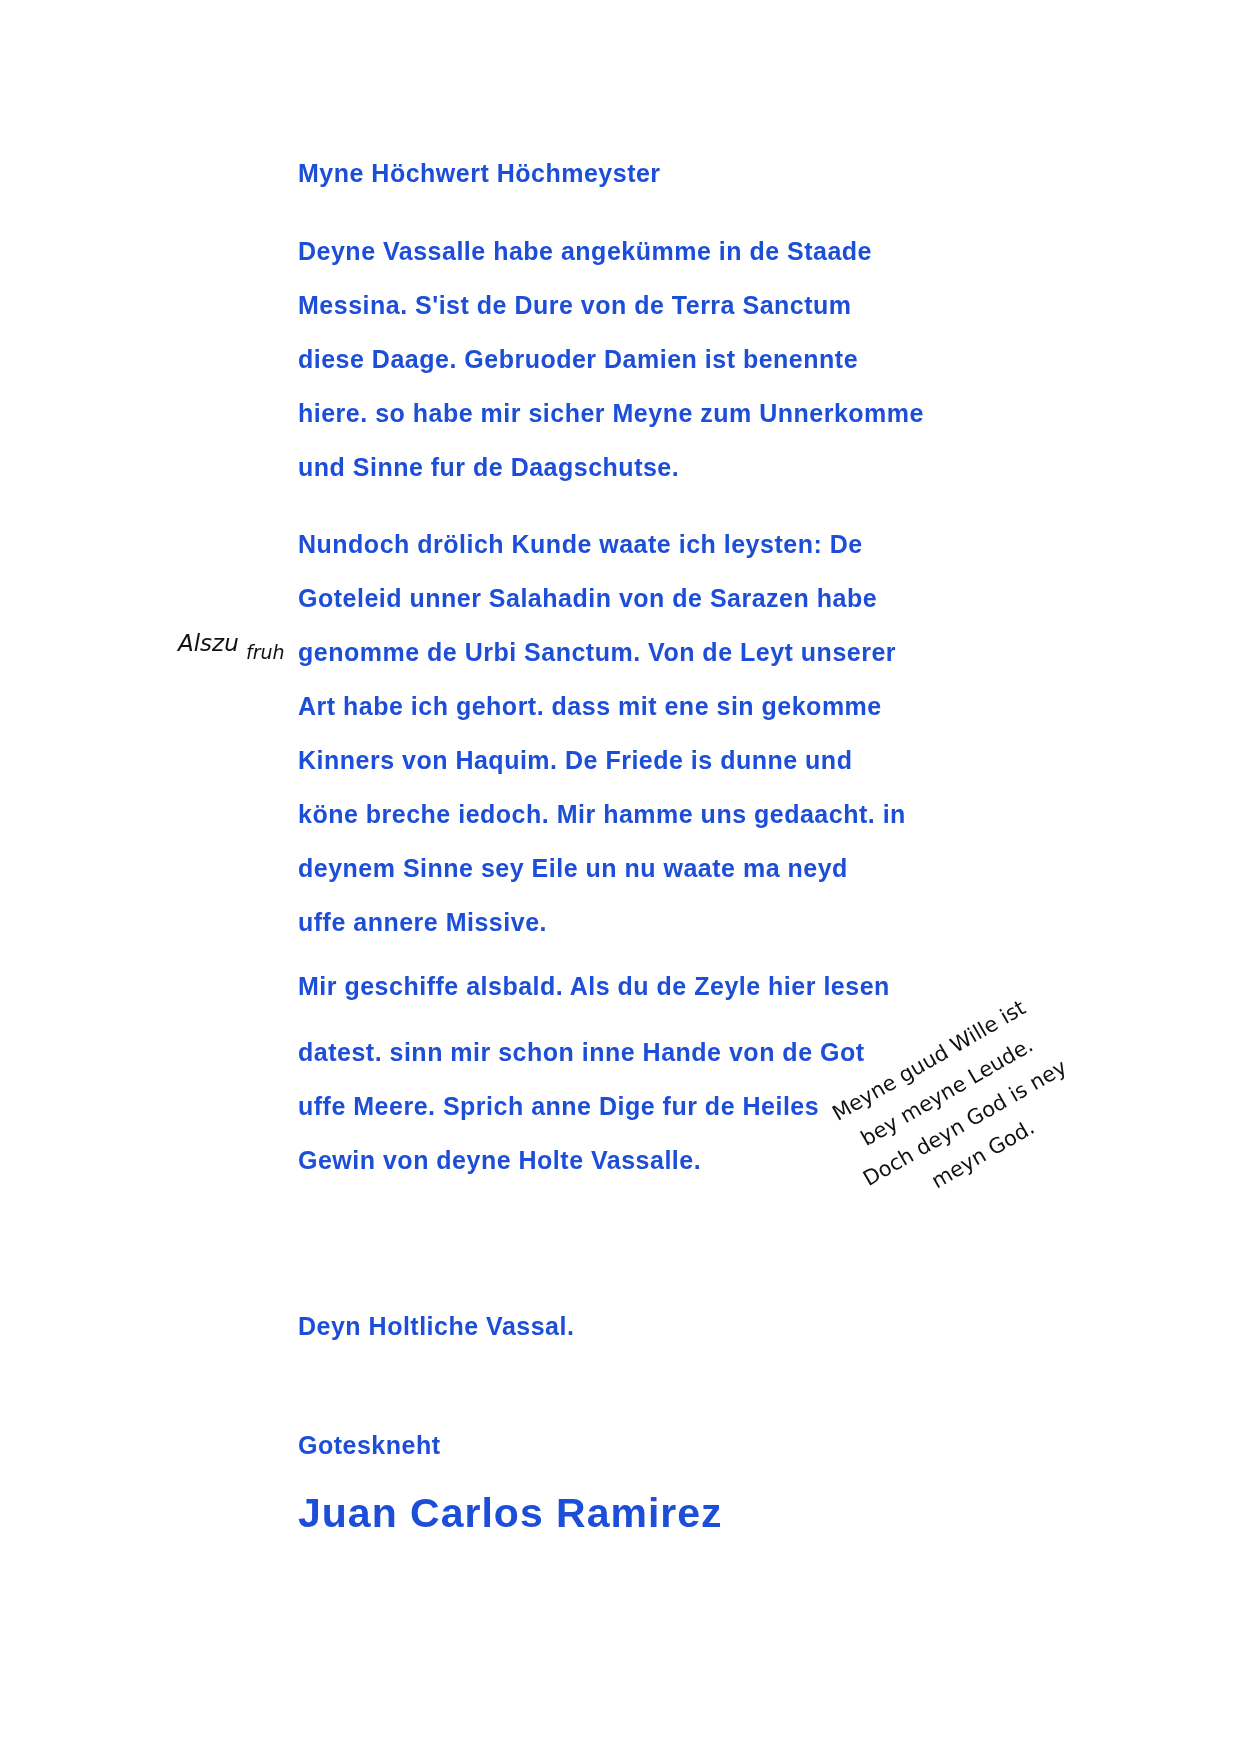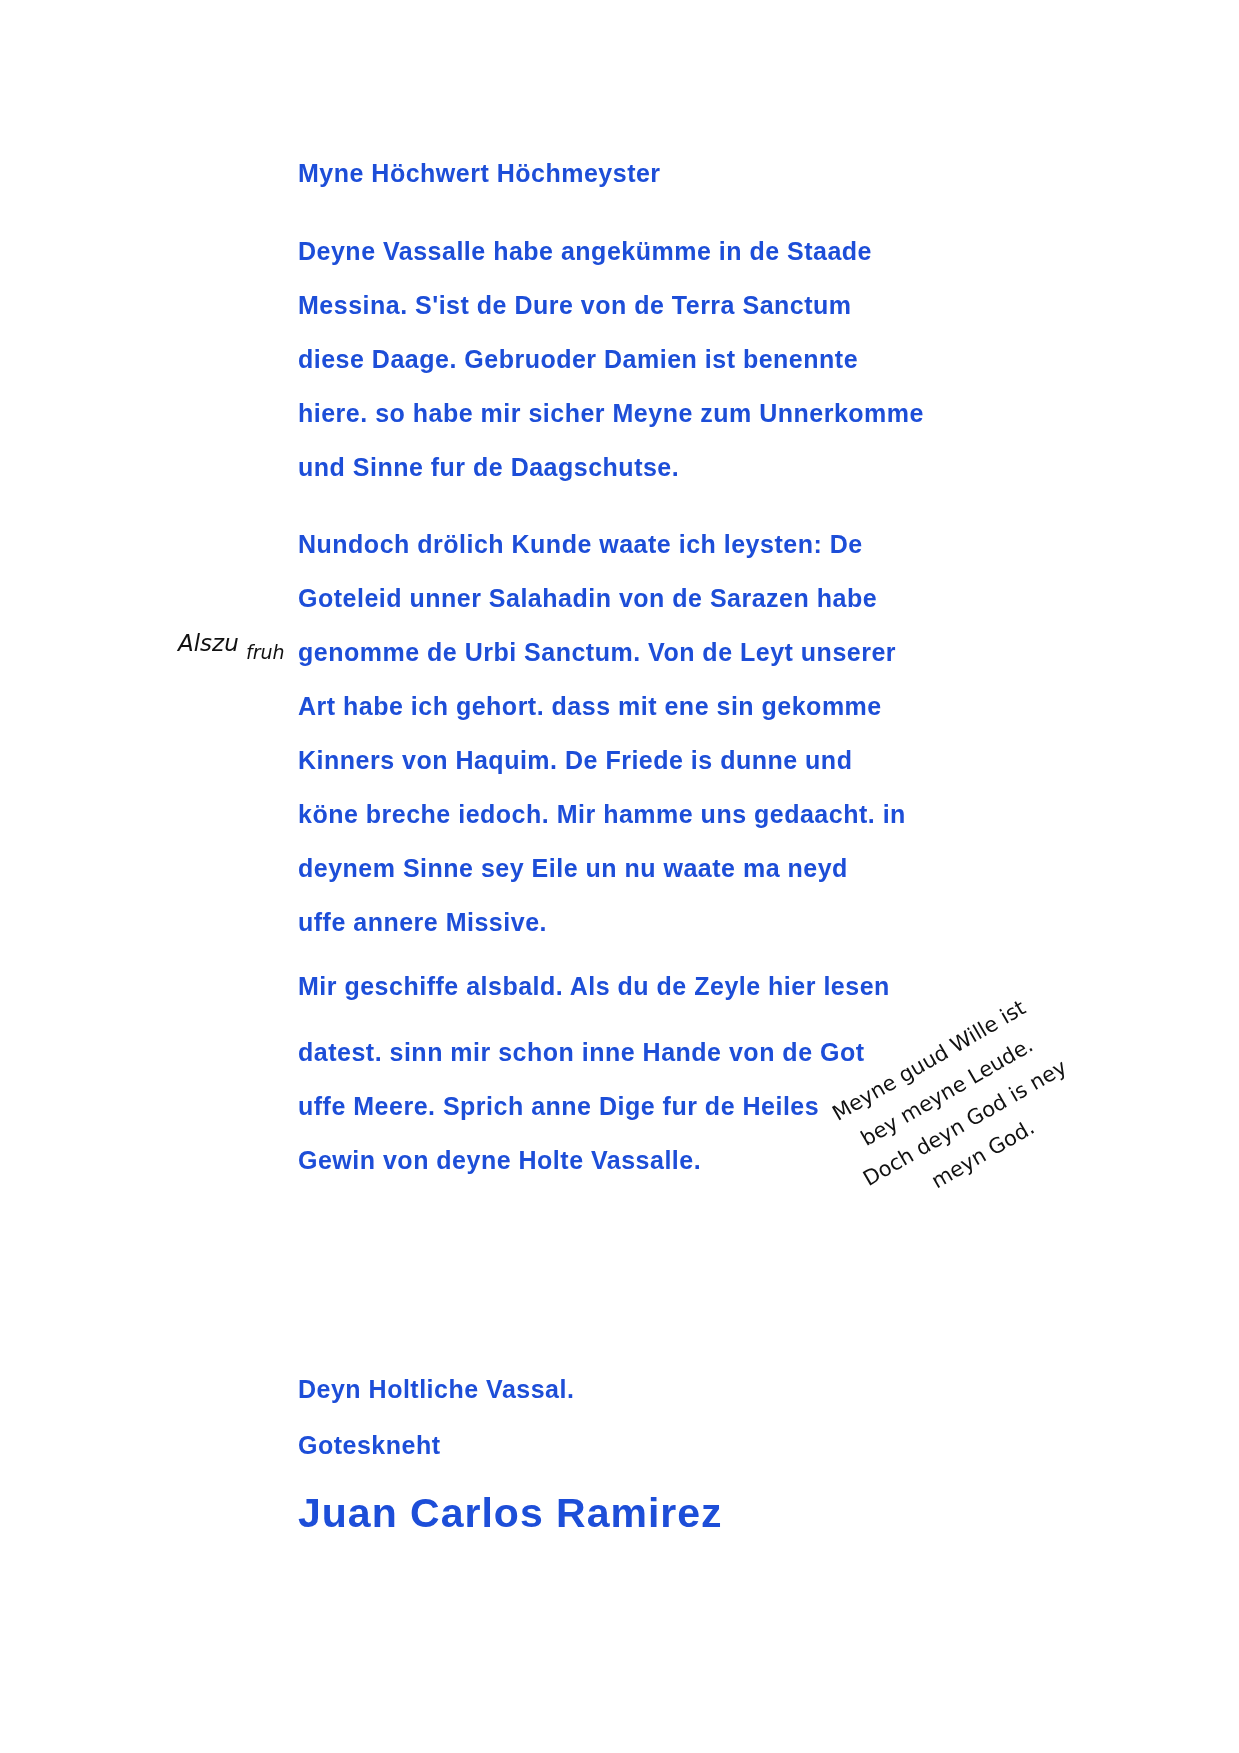--- a/index.html
+++ b/index.html
@@ -104,17 +104,17 @@
     <div class="gothic line" style="top:1145px;">Gewin von deyne Holte Vassalle.</div>
   </div>
 
   <div class="aside">
     <span class="row">Meyne guud Wille ist</span>
     <span class="row">bey meyne Leude.</span>
     <span class="row">Doch deyn God is ney</span>
     <span class="row">meyn God.</span>
   </div>
 
-  <div class="gothic line" style="top:1374px;">Deyn Holtliche Vassal.</div>
+  <div class="gothic line" style="top:1311px;">Deyn Holtliche Vassal.</div>
   <div class="gothic line" style="top:1430px;">Goteskneht</div>
   <div class="gothic line signature" style="top:1498px;">Juan Carlos Ramirez</div>
 
 </div>
 
 </body></html>

